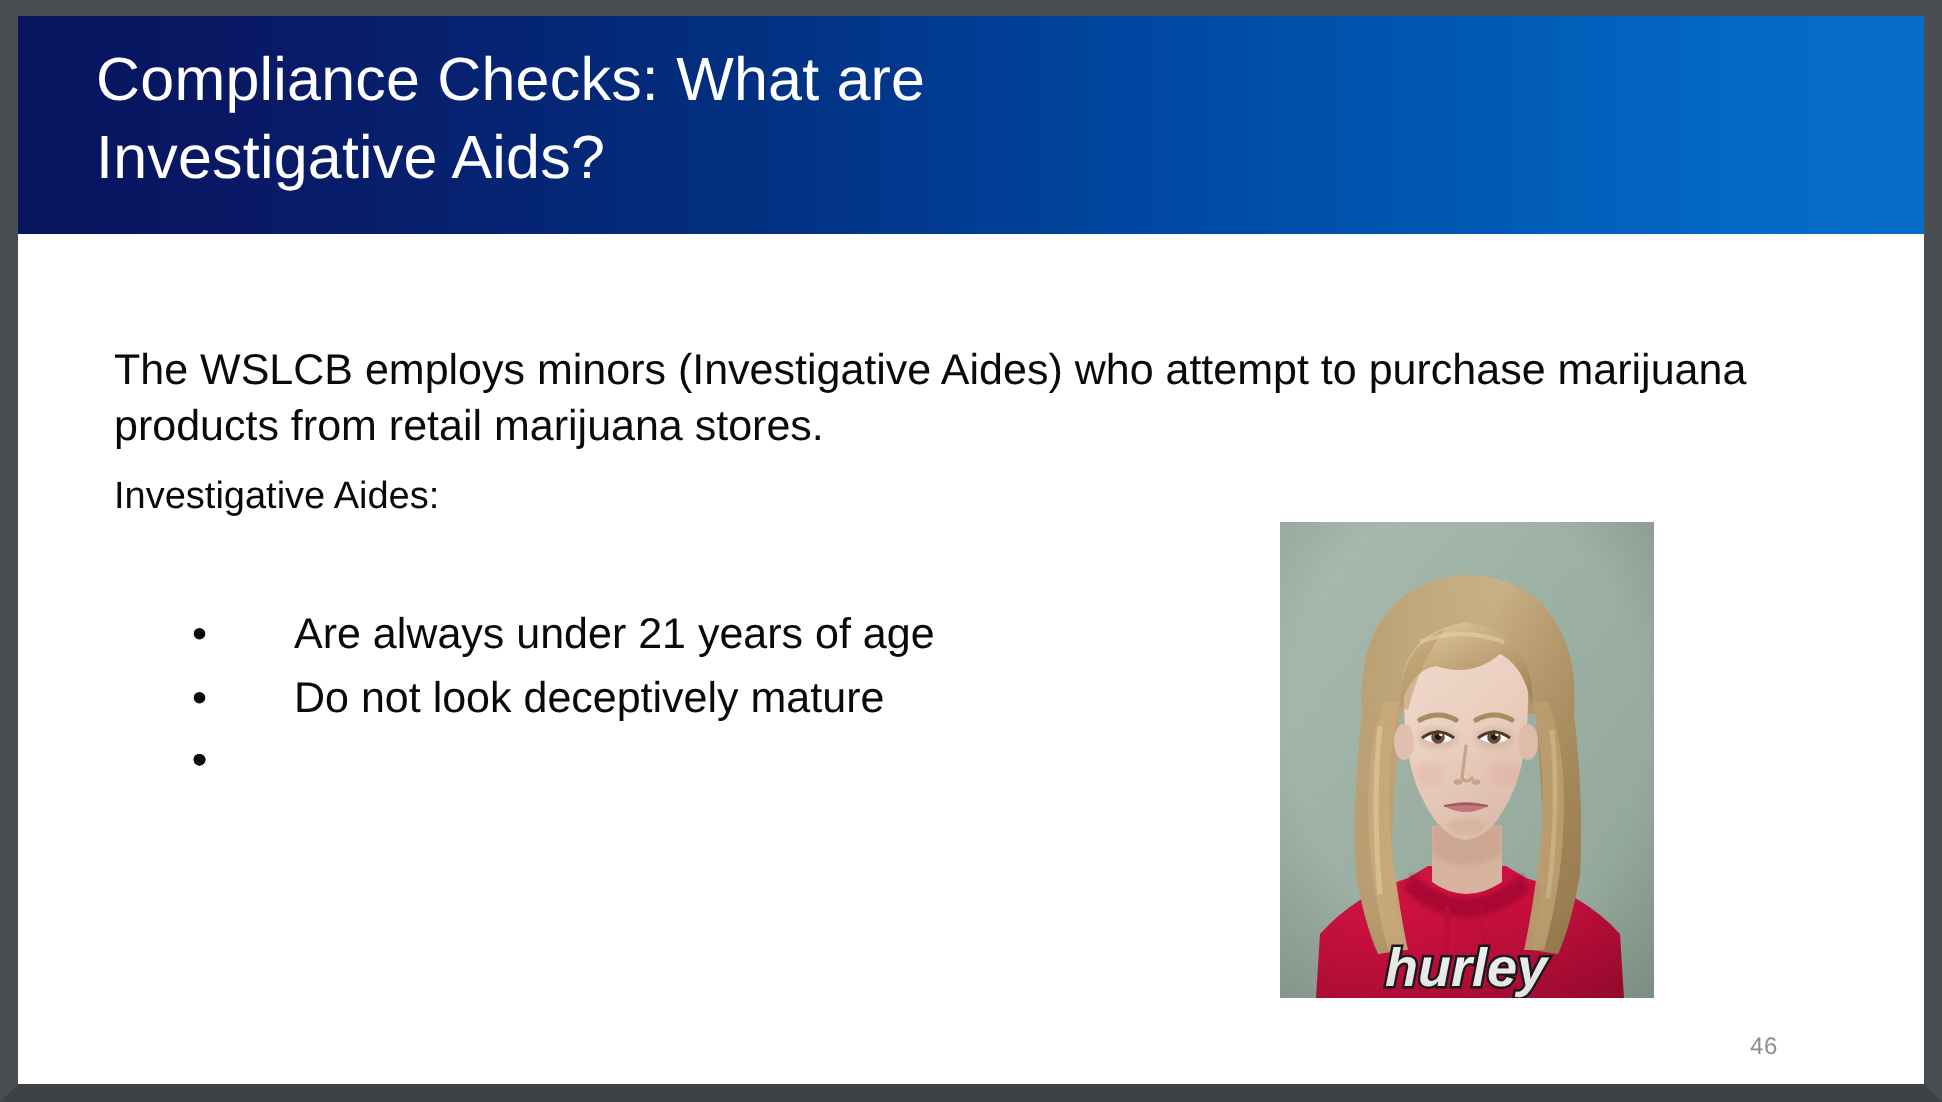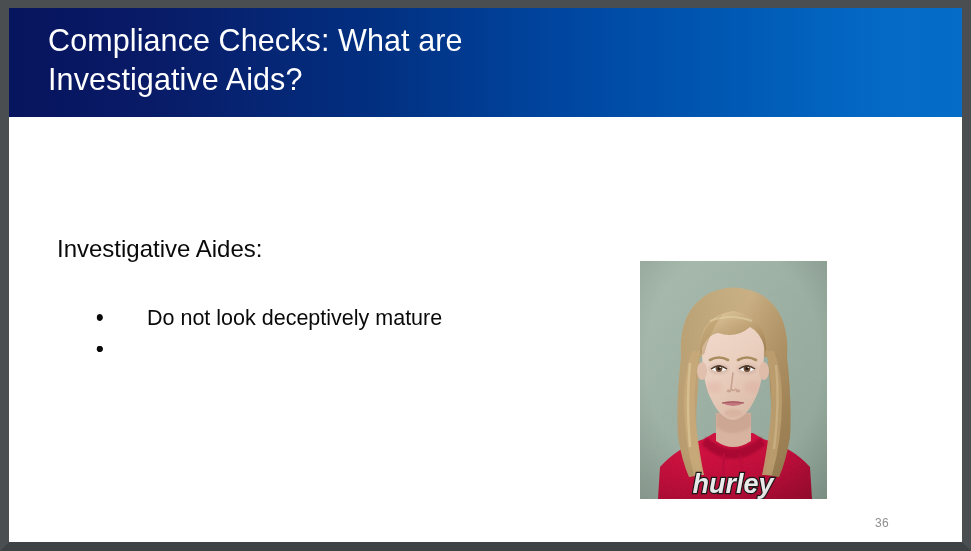--- a/index.html
+++ b/index.html
@@ -70,21 +70,21 @@
     top: 163px;
     width: 820px;
     font-size: 21.5px;
     line-height: 28px;
     color: #0a0a0a;
   }
   #subhead {
     position: absolute;
     left: 48px;
     top: 227px;
-    font-size: 24px;
+    font-size: 19px;
     line-height: 28px;
     color: #0a0a0a;
   }
 
   
   #bullet-list {
     position: absolute;
     left: 48px;
     top: 294px;
     width: 520px;
@@ -139,26 +139,28 @@
 <body>
 
 <div id="slide-frame">
   <div id="slide-canvas">
 
     <div id="title-banner">
       <div id="title-text">Compliance Checks: What are
 Investigative Aids?</div>
     </div>
 
+    <div id="intro-paragraph">The WSLCB employs minors (Investigative Aides) who attempt to purchase marijuana products from retail marijuana stores.</div>
 
     <div id="subhead">Investigative Aides:</div>
 
     <ul id="bullet-list">
       <li>
         <span class="bullet-dot">•</span>
+        <span class="bullet-text">Are always under 21 years of age</span>
       </li>
       <li>
         <span class="bullet-dot">•</span>
         <span class="bullet-text">Do not look deceptively mature</span>
       </li>
       <li>
         <span class="bullet-dot">•</span>
       </li>
       <li>
         <span class="bullet-dot">•</span>
@@ -292,16 +294,16 @@
           <ellipse cx="112" cy="126" rx="8" ry="6" fill="#dd9c93" opacity="0.26" filter="url(#softer)"></ellipse>
 
           <text x="93" y="232" text-anchor="middle" font-family="'Liberation Sans', sans-serif" font-size="27" font-weight="bold" font-style="italic" fill="#f3f3f3" stroke="#141414" stroke-width="2.4" paint-order="stroke">hurley</text>
 
           <rect x="0" y="0" width="187" height="238" filter="url(#grain)" opacity="0.55"></rect>
           <rect x="0" y="0" width="187" height="238" fill="url(#vignette)"></rect>
         </g>
       </svg>
     </div>
 
-    <div id="page-number">36</div>
+    <div id="page-number">46</div>
 
   </div>
 </div>
 
 </body></html>

